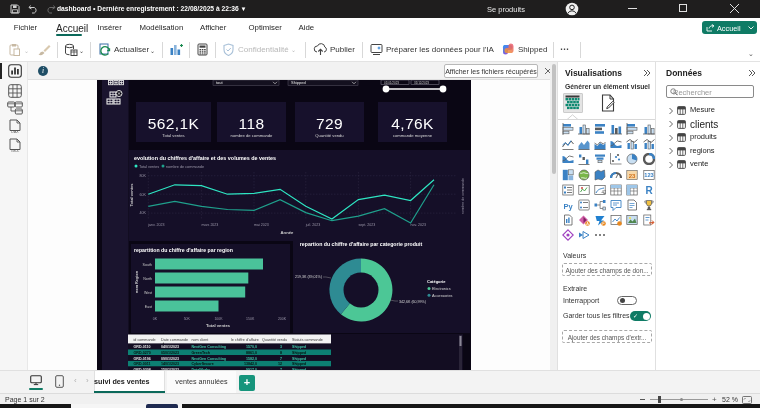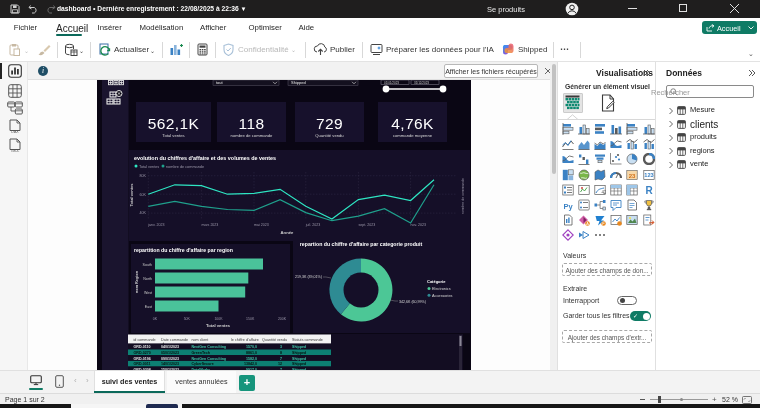--- a/index.html
+++ b/index.html
@@ -332,21 +332,21 @@
     <text x="36.5" y="290.9" font-size="3.6" fill="#e8e8e8" font-weight="bold" font-family="Liberation Sans">ORD-0308</text>
     <text x="64" y="290.9" font-size="3.6" fill="#e8e8e8" font-weight="bold" font-family="Liberation Sans">15/01/2023</text>
     <text x="94.5" y="290.9" font-size="3.6" fill="#3ec6a8" font-weight="bold" font-family="Liberation Sans">DataWorks</text>
     <text x="160" y="290.9" font-size="3.6" fill="#3ec6a8" font-weight="bold" text-anchor="end" font-family="Liberation Sans">9917,0</text>
     <text x="185" y="290.9" font-size="3.6" fill="#3ec6a8" font-weight="bold" text-anchor="end" font-family="Liberation Sans">7</text>
     <text x="195" y="290.9" font-size="3.6" fill="#3ec6a8" font-weight="bold" font-family="Liberation Sans">Shipped</text>
     <rect x="362" y="255" width="3" height="113" fill="#2a2438"></rect>
     <rect x="362.5" y="256" width="2" height="10" fill="#8a8696"></rect>
   </svg>
 <div class="abs" style="left:557px;top:62px;width:99px;height:328px;background:#fff;border-left:1px solid #e0e0e0;border-right:1px solid #e0e0e0"></div>
-<div class="abs" style="left:596px;top:68px;font-size:8.5px;font-weight:bold;color:#222">Visualisations</div>
+<div class="abs" style="left:565px;top:68px;font-size:8.5px;font-weight:bold;color:#222">Visualisations</div>
 <svg class="abs" style="left:643px;top:69px" width="8" height="8" viewBox="0 0 8 8">
     <path d="M1 1l3 3-3 3M4 1l3 3-3 3" fill="none" stroke="#444" stroke-width="0.9"></path>
   </svg>
 <div class="abs" style="left:565px;top:82.5px;font-size:6.8px;font-weight:bold;color:#333">Générer un élément visuel</div>
 <div class="abs" style="left:562.5px;top:92.5px;width:20px;height:20px;background:#e4e4e4;border:1px solid #cccccc;border-radius:1px"></div>
 <svg class="abs" style="left:565px;top:95px" width="15" height="15" viewBox="0 0 15 15">
     <rect x="0.5" y="0.5" width="14" height="2" fill="#3a3a3a"></rect>
     <g fill="#0e8a72">
       <rect x="0.5" y="3" width="2.6" height="2.4"></rect>
       <rect x="3.6" y="3" width="2.6" height="2.4"></rect>
@@ -615,21 +615,21 @@
 <div class="abs" style="left:657px;top:62px;width:103px;height:328px;background:#fff"></div>
 <div class="abs" style="left:666px;top:68px;font-size:8.5px;font-weight:bold;color:#222">Données</div>
 <svg class="abs" style="left:748px;top:69px" width="8" height="8" viewBox="0 0 8 8">
     <path d="M1 1l3 3-3 3M4 1l3 3-3 3" fill="none" stroke="#444" stroke-width="0.9"></path>
   </svg>
 <div class="abs" style="left:666px;top:85px;width:88px;height:13px;border:1px solid #8a8a8a;border-radius:2px;background:#fff"></div>
 <svg class="abs" style="left:670px;top:88px" width="8" height="8" viewBox="0 0 8 8">
     <circle cx="3.2" cy="3.2" r="2.4" fill="none" stroke="#777" stroke-width="0.9"></circle>
     <path d="M5 5l2.2 2.2" stroke="#777" stroke-width="0.9"></path>
   </svg>
-<div class="abs" style="left:651px;top:88px;font-size:7.5px;color:#999">Rechercher</div>
+<div class="abs" style="left:673px;top:88px;font-size:7.5px;color:#999">Rechercher</div>
 <svg class="abs" style="left:668px;top:106.5px" width="6" height="8" viewBox="0 0 6 8">
     <path d="M1.5 1l3 3-3 3" fill="none" stroke="#555" stroke-width="0.9"></path>
   </svg>
 <svg class="abs" style="left:677px;top:106px" width="9" height="9" viewBox="0 0 9 9">
     <rect x="0.6" y="0.6" width="7.8" height="7.8" rx="1" fill="#fff" stroke="#444" stroke-width="0.9"></rect>
     <path d="M0.6 3h7.8M3.2 3v5.4M5.8 3v5.4" stroke="#444" stroke-width="0.8"></path>
     <rect x="0.6" y="0.6" width="7.8" height="2.4" fill="#444"></rect>
   </svg>
 <div class="abs" style="left:690px;top:105px;font-size:7.5px;color:#222">Mesure</div>
 <svg class="abs" style="left:668px;top:120.0px" width="6" height="8" viewBox="0 0 6 8">
@@ -674,21 +674,21 @@
       <path d="M6 7.7v1.6M3.8 9.6h4.4" stroke="#333" stroke-width="1"></path>
     </svg>
     <div class="abs" style="left:29px;top:16.5px;width:14px;height:2px;background:#0f7b65;border-radius:1px"></div>
     <svg class="abs" style="left:55px;top:4px" width="9" height="13" viewBox="0 0 9 13">
       <rect x="0.7" y="0.7" width="7.6" height="11.6" rx="1.2" fill="none" stroke="#555" stroke-width="1"></rect>
       <circle cx="4.5" cy="10.3" r="0.7" fill="#555"></circle>
     </svg>
     <div class="abs" style="left:74px;top:5px;color:#b0b0b0;font-size:8px">‹</div>
     <div class="abs" style="left:86px;top:5px;color:#b0b0b0;font-size:8px">›</div>
     <div class="abs" style="left:94px;top:0;width:71px;height:23px;background:#fff;border-left:1px solid #e0e0e0;border-right:1px solid #e0e0e0"></div>
-    <div class="abs" style="left:94px;top:0;width:71px;height:23px;font-size:7.2px;font-weight:bold;color:#222;text-align:center;line-height:21px">suivi des ventes</div>
+    <div class="abs" style="left:94px;top:0;width:71px;height:23px;font-size:7.2px;font-weight:bold;color:#222;line-height:21px">suivi des ventes</div>
     <div class="abs" style="left:94px;top:19.5px;width:71px;height:2.5px;background:#0b695a"></div>
     <div class="abs" style="left:167px;top:0;width:69px;height:23px;background:#fbfbfb;font-size:7.2px;color:#333;text-align:center;line-height:21px">ventes annulées</div>
     <div class="abs" style="left:239px;top:3.5px;width:16px;height:16px;background:#17957c;border-radius:2px;color:#fff;font-size:11px;text-align:center;line-height:15px;font-weight:bold">+</div>
   </div>
 <div class="abs" style="left:0;top:393px;width:760px;height:11px;background:#f0f0f0;border-top:1px solid #dcdcdc">
     <div class="abs" style="left:5px;top:1.5px;font-size:7px;color:#333">Page 1 sur 2</div>
     <div class="abs" style="left:640px;top:4.5px;width:5px;height:1.2px;background:#555"></div>
     <div class="abs" style="left:650px;top:5px;width:58px;height:1px;background:#999"></div>
     <div class="abs" style="left:658px;top:1.5px;width:2.5px;height:7px;background:#444"></div>
     <div class="abs" style="left:680px;top:4px;width:3px;height:3px;border-radius:50%;background:#888"></div>

